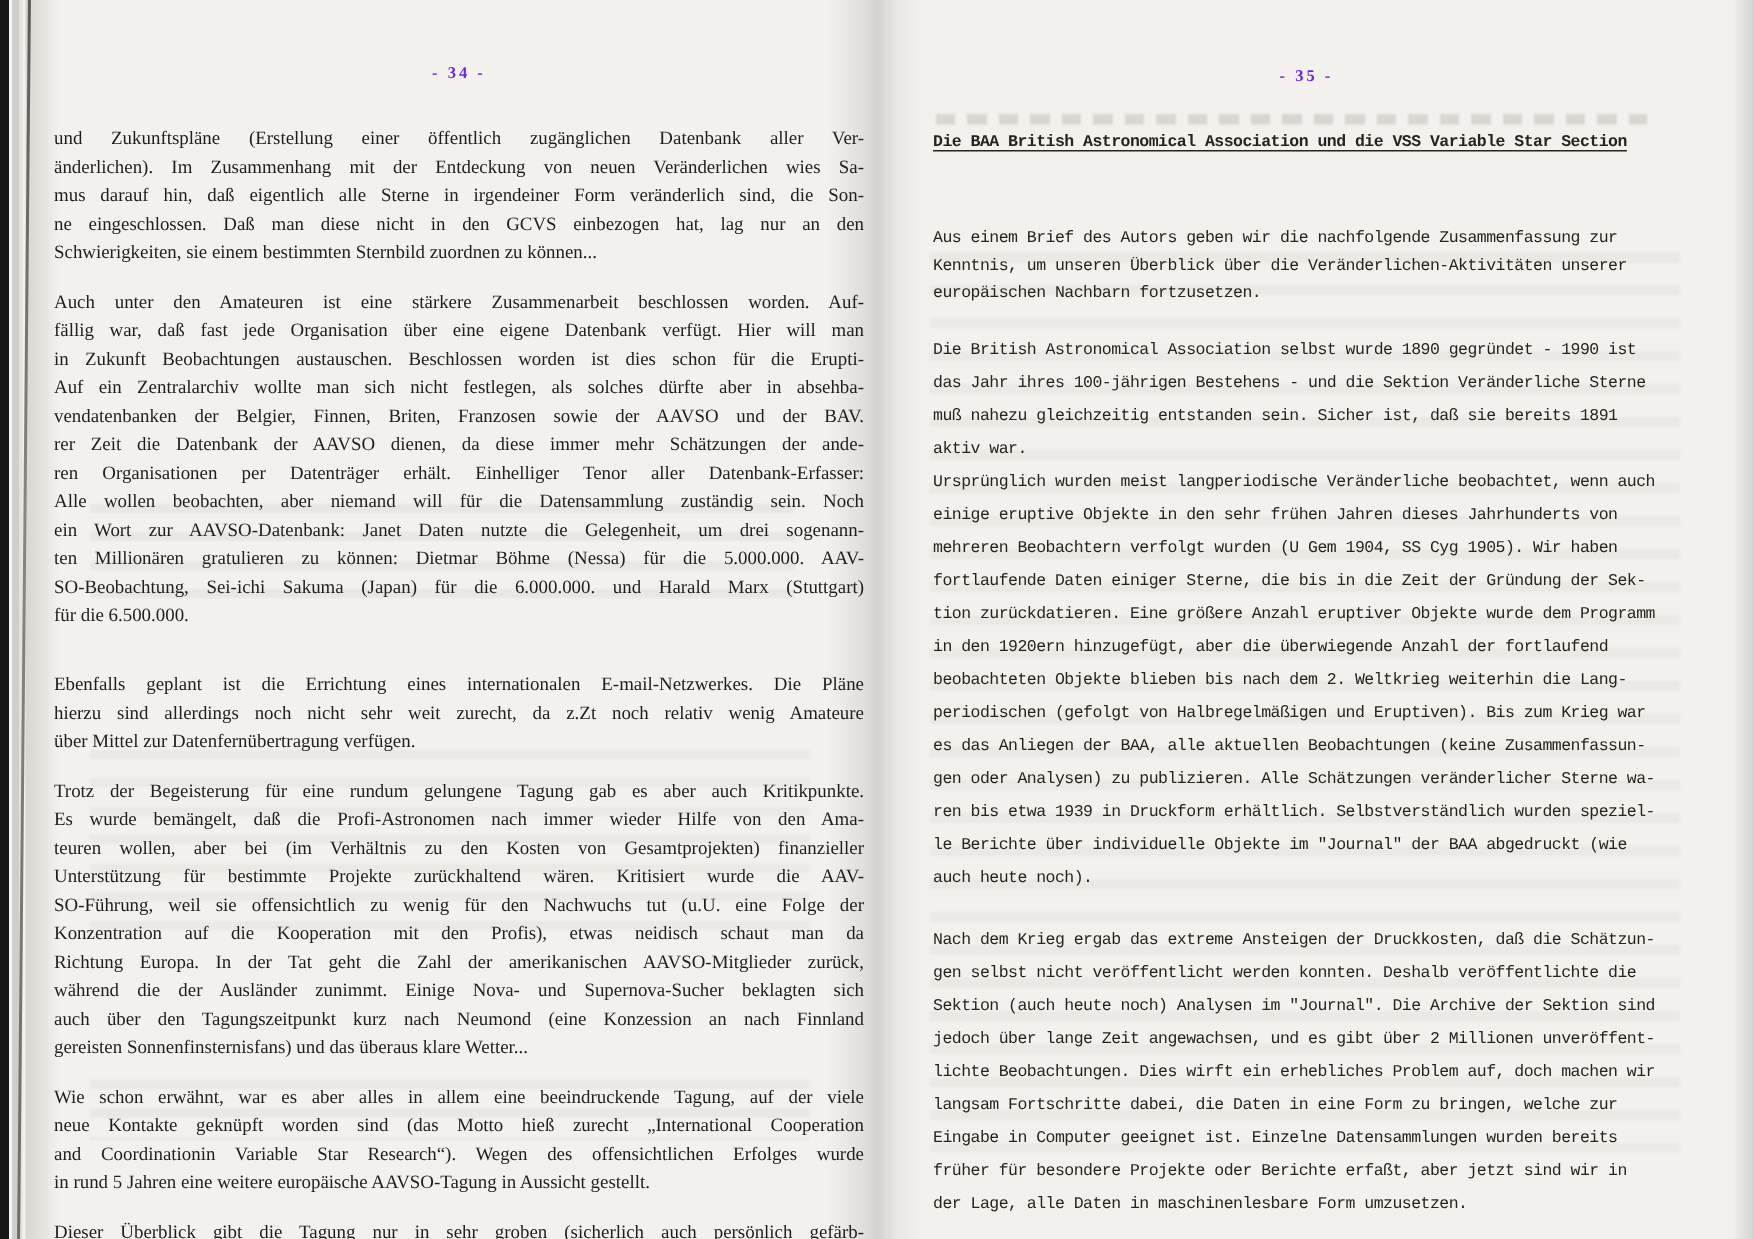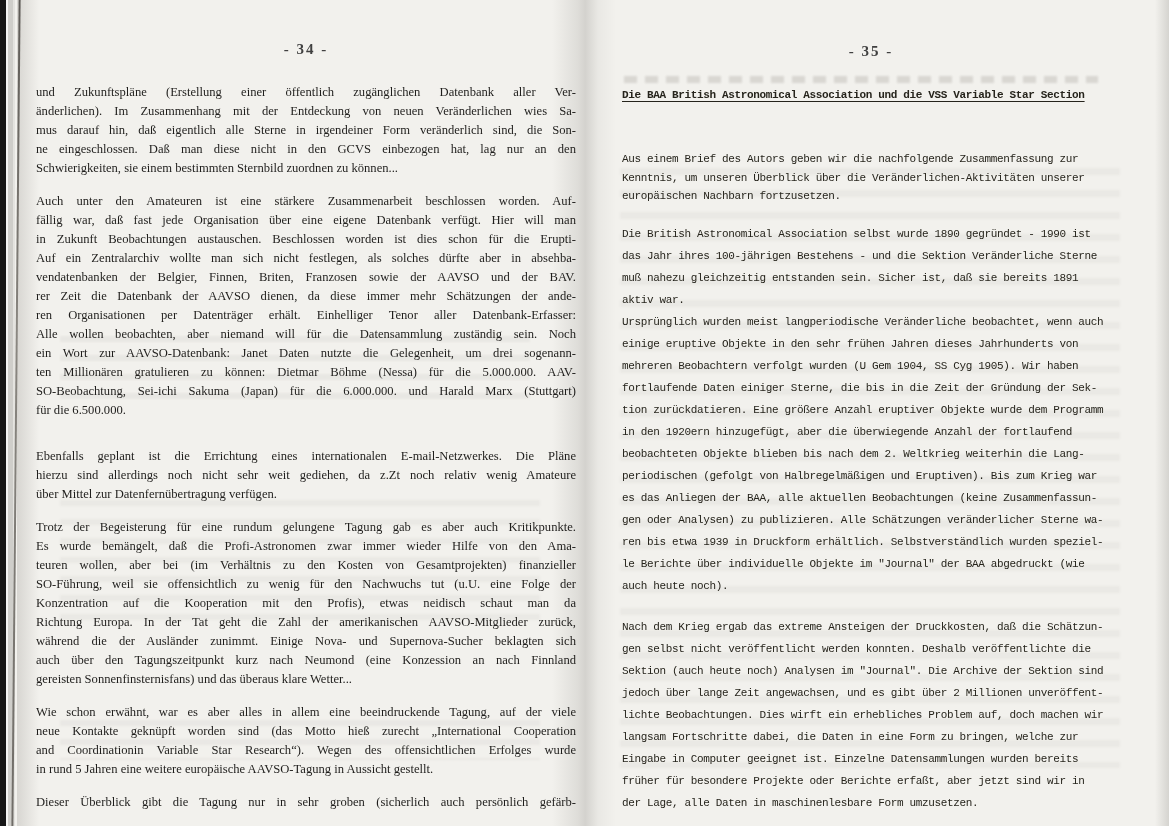--- a/index.html
+++ b/index.html
@@ -30,22 +30,22 @@
   .ghost.g-left-a { left:60px; top:336px; width:470px; height:70px;
     background:repeating-linear-gradient(180deg,rgba(115,110,100,0.07) 0 6px,rgba(115,110,100,0) 6px 19px); }
   .ghost.g-left-b { left:60px; top:500px; width:480px; height:130px;
     background:repeating-linear-gradient(180deg,rgba(115,110,100,0.055) 0 6px,rgba(115,110,100,0) 6px 19px); }
   .ghost.g-left-c { left:60px; top:720px; width:480px; height:40px;
     background:repeating-linear-gradient(180deg,rgba(115,110,100,0.06) 0 6px,rgba(115,110,100,0) 6px 19px); }
 
   
   .p34 { position:absolute; left:36px; top:40px; width:540px; z-index:1;
     color:#1f1e1c; font-size:12.6px; line-height:19px; }
-  .pg-header { text-align:center; font-weight:bold; font-size:15px; letter-spacing:2px;
-    color:#404040; margin-bottom:24px; }
+  .pg-header { text-align:center; font-weight:bold; font-size:11px; letter-spacing:2px;
+    color:#6d28d9; margin-bottom:24px; }
   .p34 .par { margin:0 0 14px 0; }
   .p34 .par.big-gap { margin-top:27px; }
   .jline { text-align:justify; text-align-last:justify; }
   .jline.last { text-align-last:left; }
 
   
   .p35 { position:absolute; left:622px; top:40px; width:498px; z-index:1;
     font-family:"Liberation Mono", monospace; color:#26241c;
     font-size:11px; letter-spacing:-0.35px; line-height:22px; }
   .p35 .pg-header { font-family:"Liberation Serif", serif; margin-bottom:22px; }
@@ -92,27 +92,28 @@
         <div class="jline">rer Zeit die Datenbank der AAVSO dienen, da diese immer mehr Schätzungen der ande-</div>
         <div class="jline">ren Organisationen per Datenträger erhält. Einhelliger Tenor aller Datenbank-Erfasser:</div>
         <div class="jline">Alle wollen beobachten, aber niemand will für die Datensammlung zuständig sein. Noch</div>
         <div class="jline">ein Wort zur AAVSO-Datenbank: Janet Daten nutzte die Gelegenheit, um drei sogenann-</div>
         <div class="jline">ten Millionären gratulieren zu können: Dietmar Böhme (Nessa) für die 5.000.000. AAV-</div>
         <div class="jline">SO-Beobachtung, Sei-ichi Sakuma (Japan) für die 6.000.000. und Harald  Marx (Stuttgart)</div>
         <div class="jline last">für die 6.500.000.</div>
       </div>
     <div class="par big-gap">
         <div class="jline">Ebenfalls geplant ist die Errichtung eines internationalen E-mail-Netzwerkes. Die Pläne</div>
-        <div class="jline">hierzu sind allerdings noch nicht sehr weit gediehen, da z.Zt noch relativ wenig Amateure</div>
+        <div class="jline">hierzu sind allerdings noch nicht sehr weit zurecht, da z.Zt noch relativ wenig Amateure</div>
         <div class="jline last">über Mittel zur Datenfernübertragung verfügen.</div>
       </div>
     <div class="par">
         <div class="jline">Trotz der Begeisterung für eine rundum gelungene Tagung gab es aber auch Kritikpunkte.</div>
-        <div class="jline">Es wurde bemängelt, daß die Profi-Astronomen zwar immer wieder Hilfe von den Ama-</div>
+        <div class="jline">Es wurde bemängelt, daß die Profi-Astronomen nach immer wieder Hilfe von den Ama-</div>
         <div class="jline">teuren wollen, aber bei (im Verhältnis zu den Kosten von Gesamtprojekten) finanzieller</div>
+        <div class="jline">Unterstützung für bestimmte Projekte zurückhaltend wären. Kritisiert wurde die AAV-</div>
         <div class="jline">SO-Führung, weil sie offensichtlich zu wenig für den Nachwuchs tut (u.U. eine Folge der</div>
         <div class="jline">Konzentration auf die Kooperation mit den Profis), etwas neidisch schaut man da</div>
         <div class="jline">Richtung Europa. In der Tat geht die Zahl der amerikanischen AAVSO-Mitglieder zurück,</div>
         <div class="jline">während die der Ausländer zunimmt. Einige Nova- und Supernova-Sucher beklagten sich</div>
         <div class="jline">auch über den Tagungszeitpunkt kurz nach Neumond (eine Konzession an nach Finnland</div>
         <div class="jline last">gereisten Sonnenfinsternisfans) und das überaus klare Wetter...</div>
       </div>
     <div class="par">
         <div class="jline">Wie schon erwähnt, war es aber alles in allem eine beeindruckende Tagung, auf der viele</div>
         <div class="jline">neue Kontakte geknüpft worden sind (das Motto hieß zurecht „International Cooperation</div>

